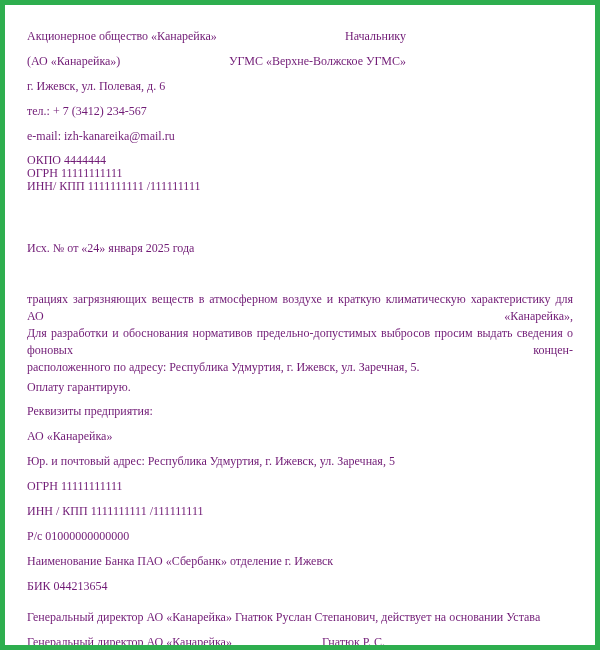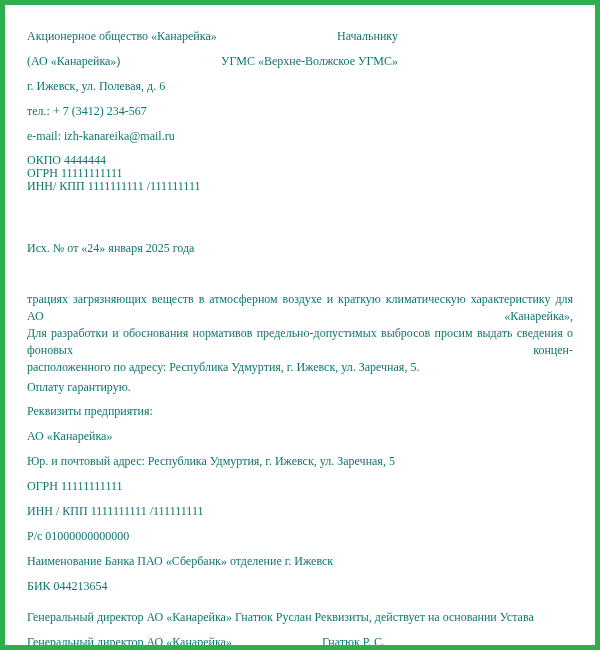--- a/index.html
+++ b/index.html
@@ -8,35 +8,35 @@
     background: #ffffff;
   }
   .page {
     width: 600px;
     height: 650px;
     box-sizing: border-box;
     border: 5px solid var(--accent, #2EAE4E);
     background: #ffffff;
     font-family: "Liberation Serif", "DejaVu Serif", serif;
     font-size: 12px;
-    color: #0f766e;
+    color: #701a75;
     padding: 24px 22px 0 22px;
     overflow: hidden;
   }
   .hrow {
     position: relative;
     line-height: 14px;
     min-height: 14px;
     margin-bottom: 11px;
     white-space: nowrap;
   }
   .hright {
     position: absolute;
     top: 0;
-    right: 175px;
+    right: 167px;
     white-space: nowrap;
     font-family: Liberation Serif, serif;
   }
   .regblock {
     margin-top: 8px;
   }
   .tight {
     line-height: 13px;
     white-space: nowrap;
   }
@@ -116,16 +116,16 @@
     <div class="line">Реквизиты предприятия:</div>
     <div class="line">АО «Канарейка»</div>
     <div class="line">Юр. и почтовый адрес: Республика Удмуртия, г. Ижевск, ул. Заречная, 5</div>
     <div class="line">ОГРН 11111111111</div>
     <div class="line">ИНН / КПП 1111111111 /111111111</div>
     <div class="line">Р/с 01000000000000</div>
     <div class="line">Наименование Банка ПАО «Сбербанк» отделение г. Ижевск</div>
     <div class="line">БИК 044213654</div>
   </div>
 
-  <div class="sig-authority">Генеральный директор АО «Канарейка» Гнатюк Руслан Реквизиты, действует на основании Устава</div>
+  <div class="sig-authority">Генеральный директор АО «Канарейка» Гнатюк Руслан Степанович, действует на основании Устава</div>
   <div class="sig-final">Генеральный директор АО «Канарейка» ______________ Гнатюк Р. С.</div>
 
 </div>
 
 </body></html>

